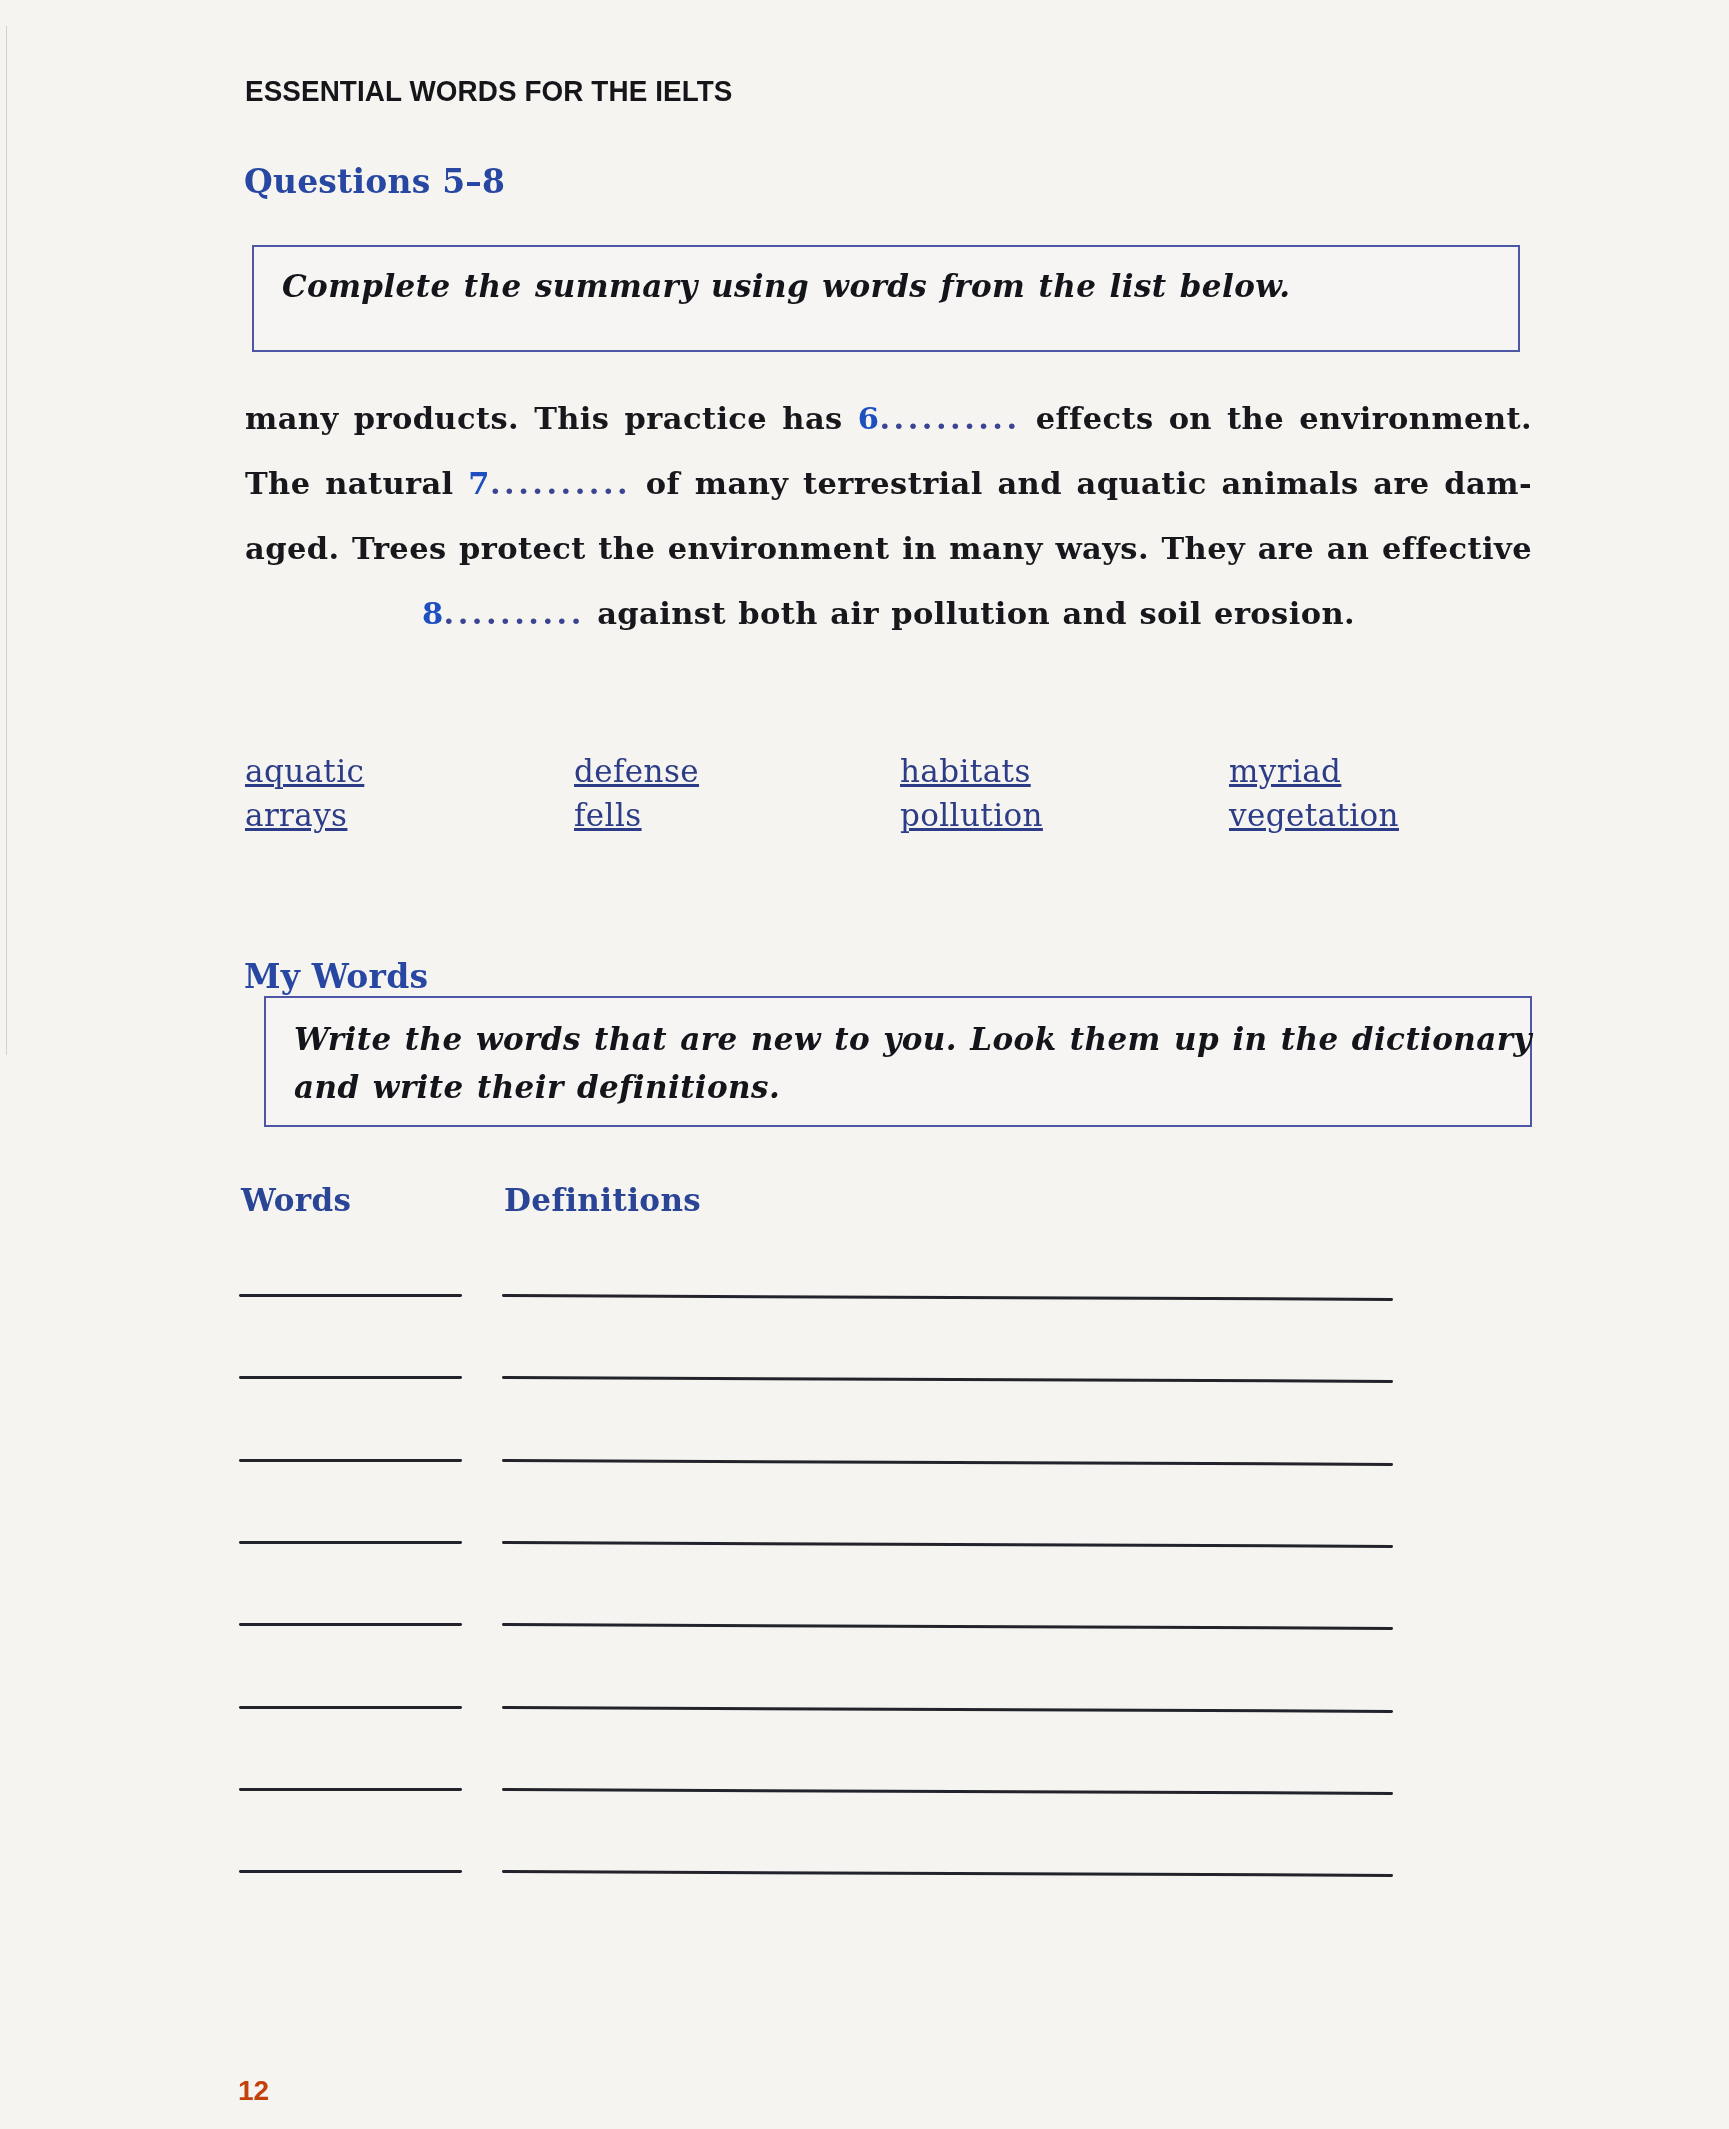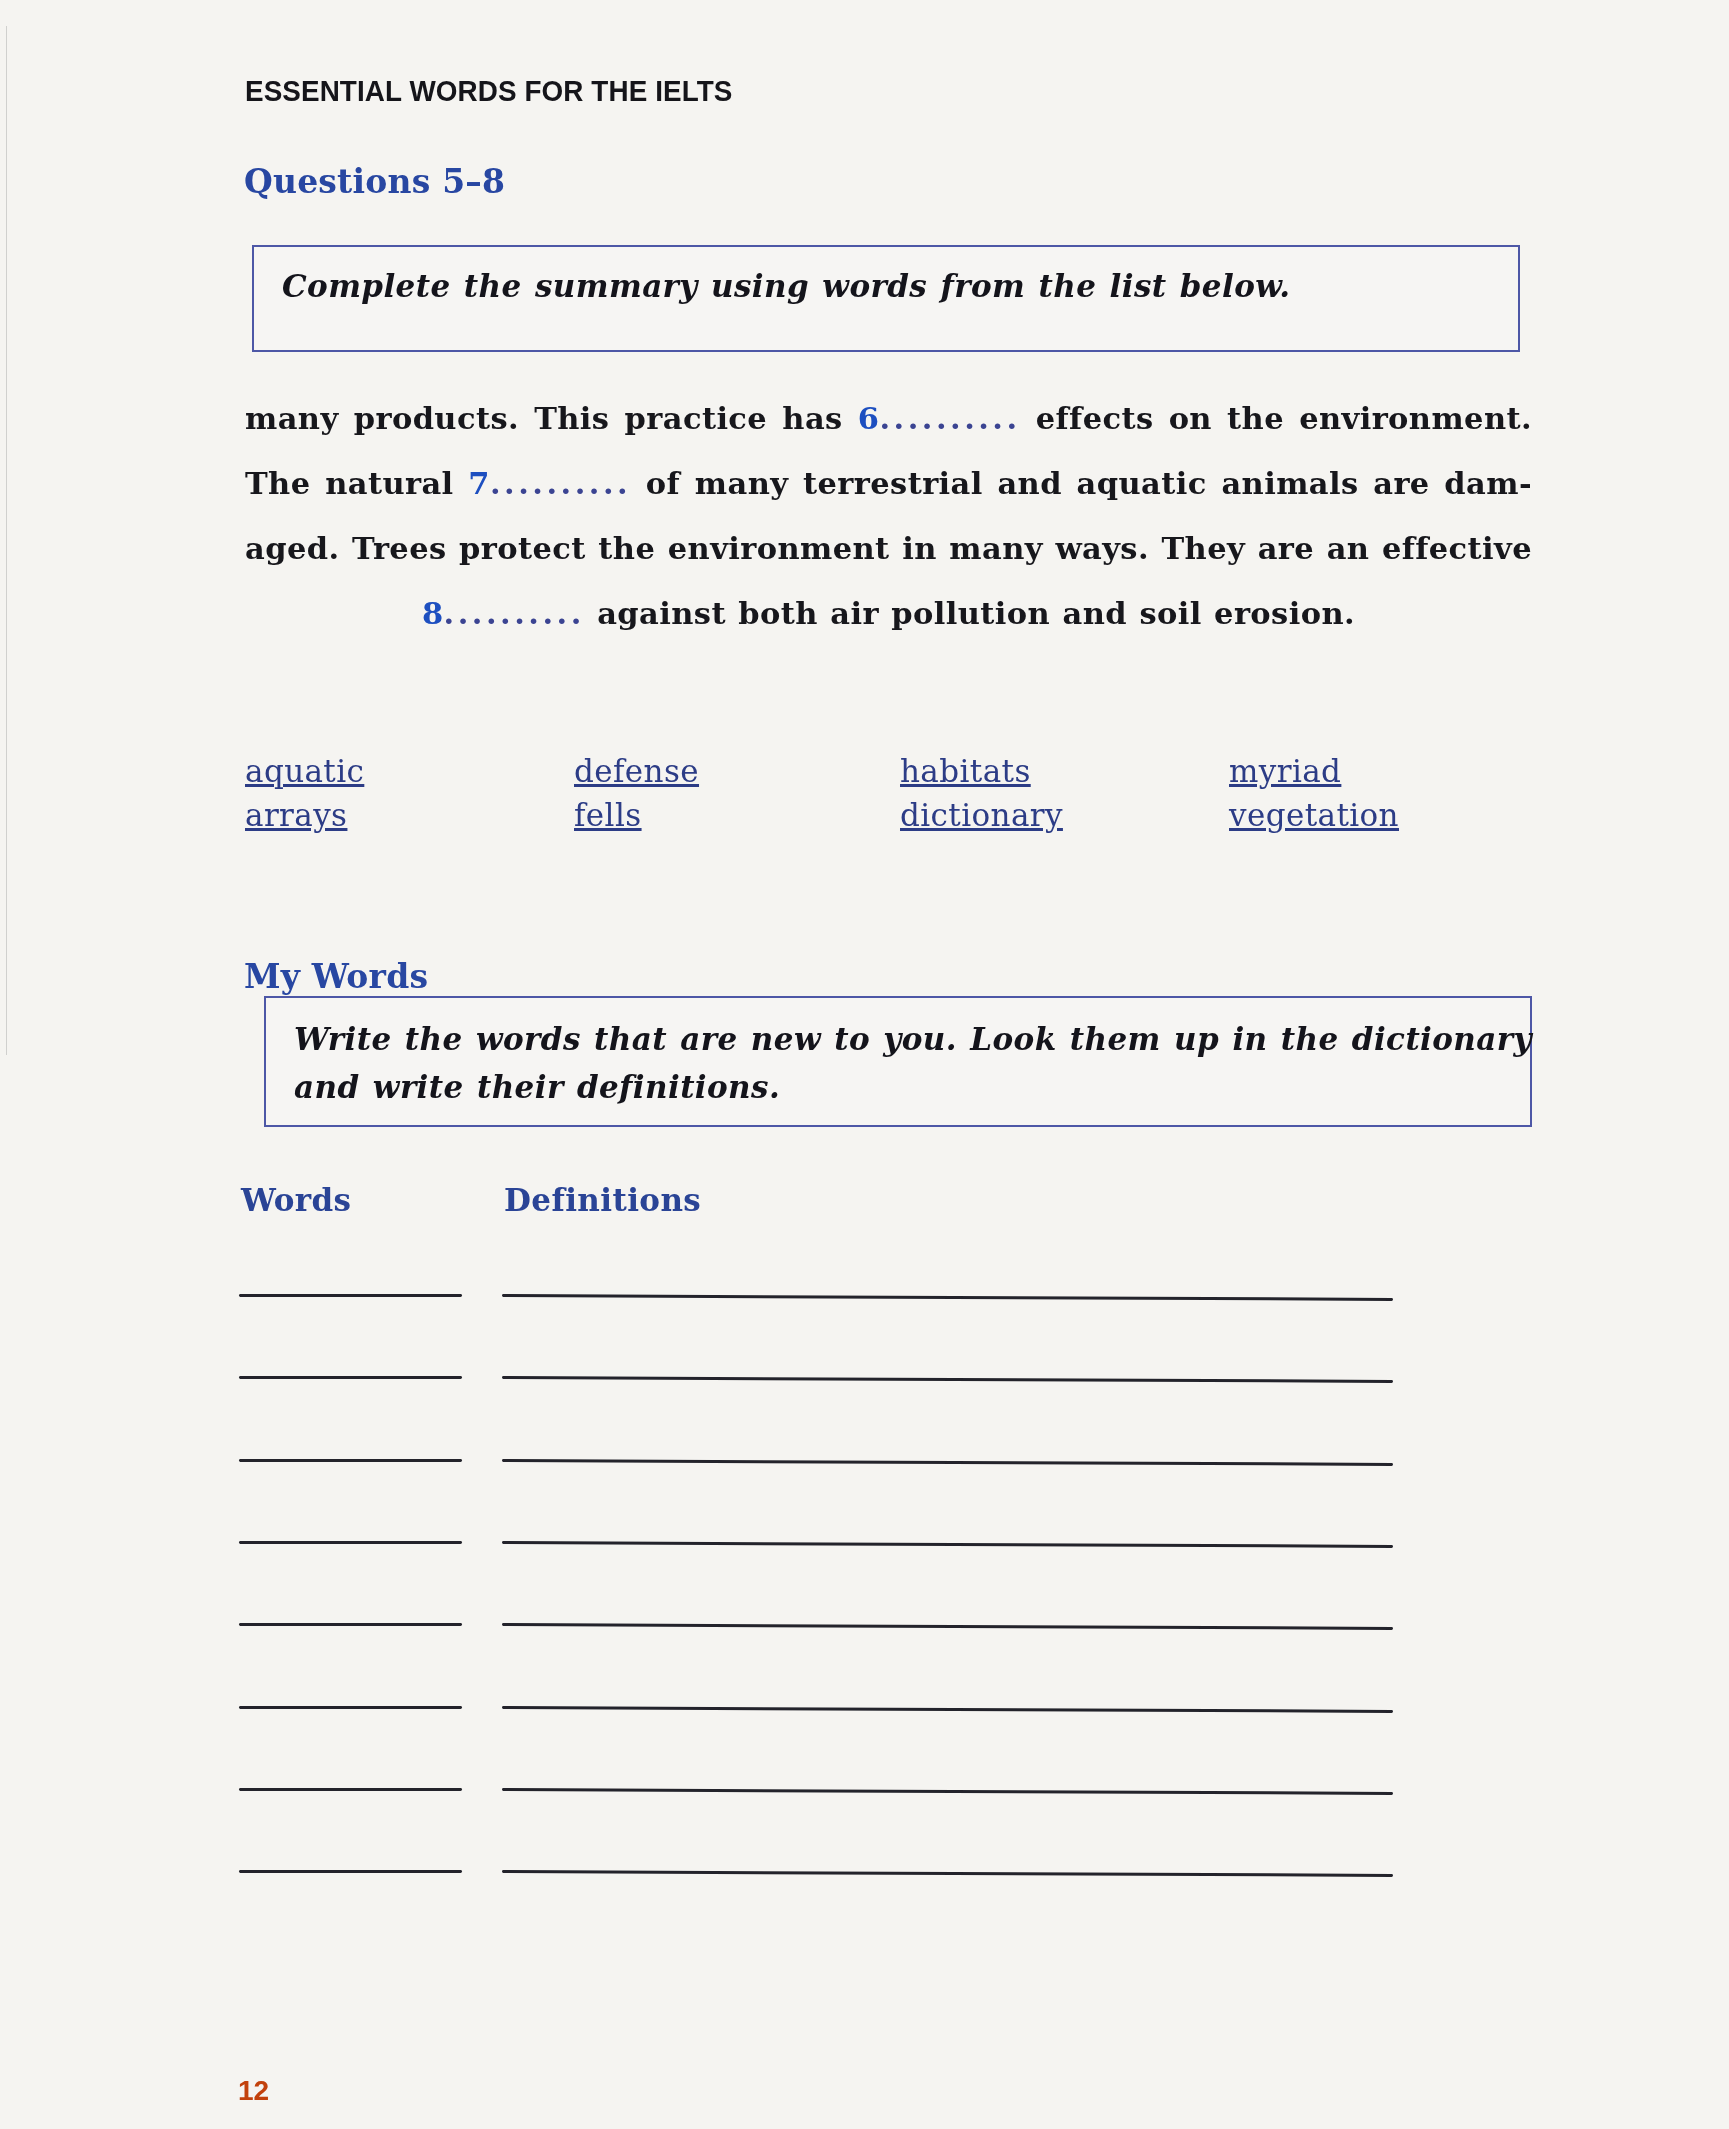--- a/index.html
+++ b/index.html
@@ -111,21 +111,21 @@
     <div class="lline"><span class="blank-num">8</span><span class="blank-dots">..........</span><span> against both air pollution and soil erosion.</span></div>
   </div>
 
 <div class="abs word-list" id="word-list">
     <div>aquatic</div>
     <div>defense</div>
     <div>habitats</div>
     <div>myriad</div>
     <div>arrays</div>
     <div>fells</div>
-    <div>dictionary</div>
+    <div>pollution</div>
     <div>vegetation</div>
   </div>
 
 <div class="abs blue-heading mw-heading">My Words</div>
 
 <div class="abs rule-box box-mywords">
   <div class="box-text" id="mw-instruction">
       <div>Write the words that are new to you. Look them up in the dictionary</div>
       <div>and write their definitions.</div>
     </div>

